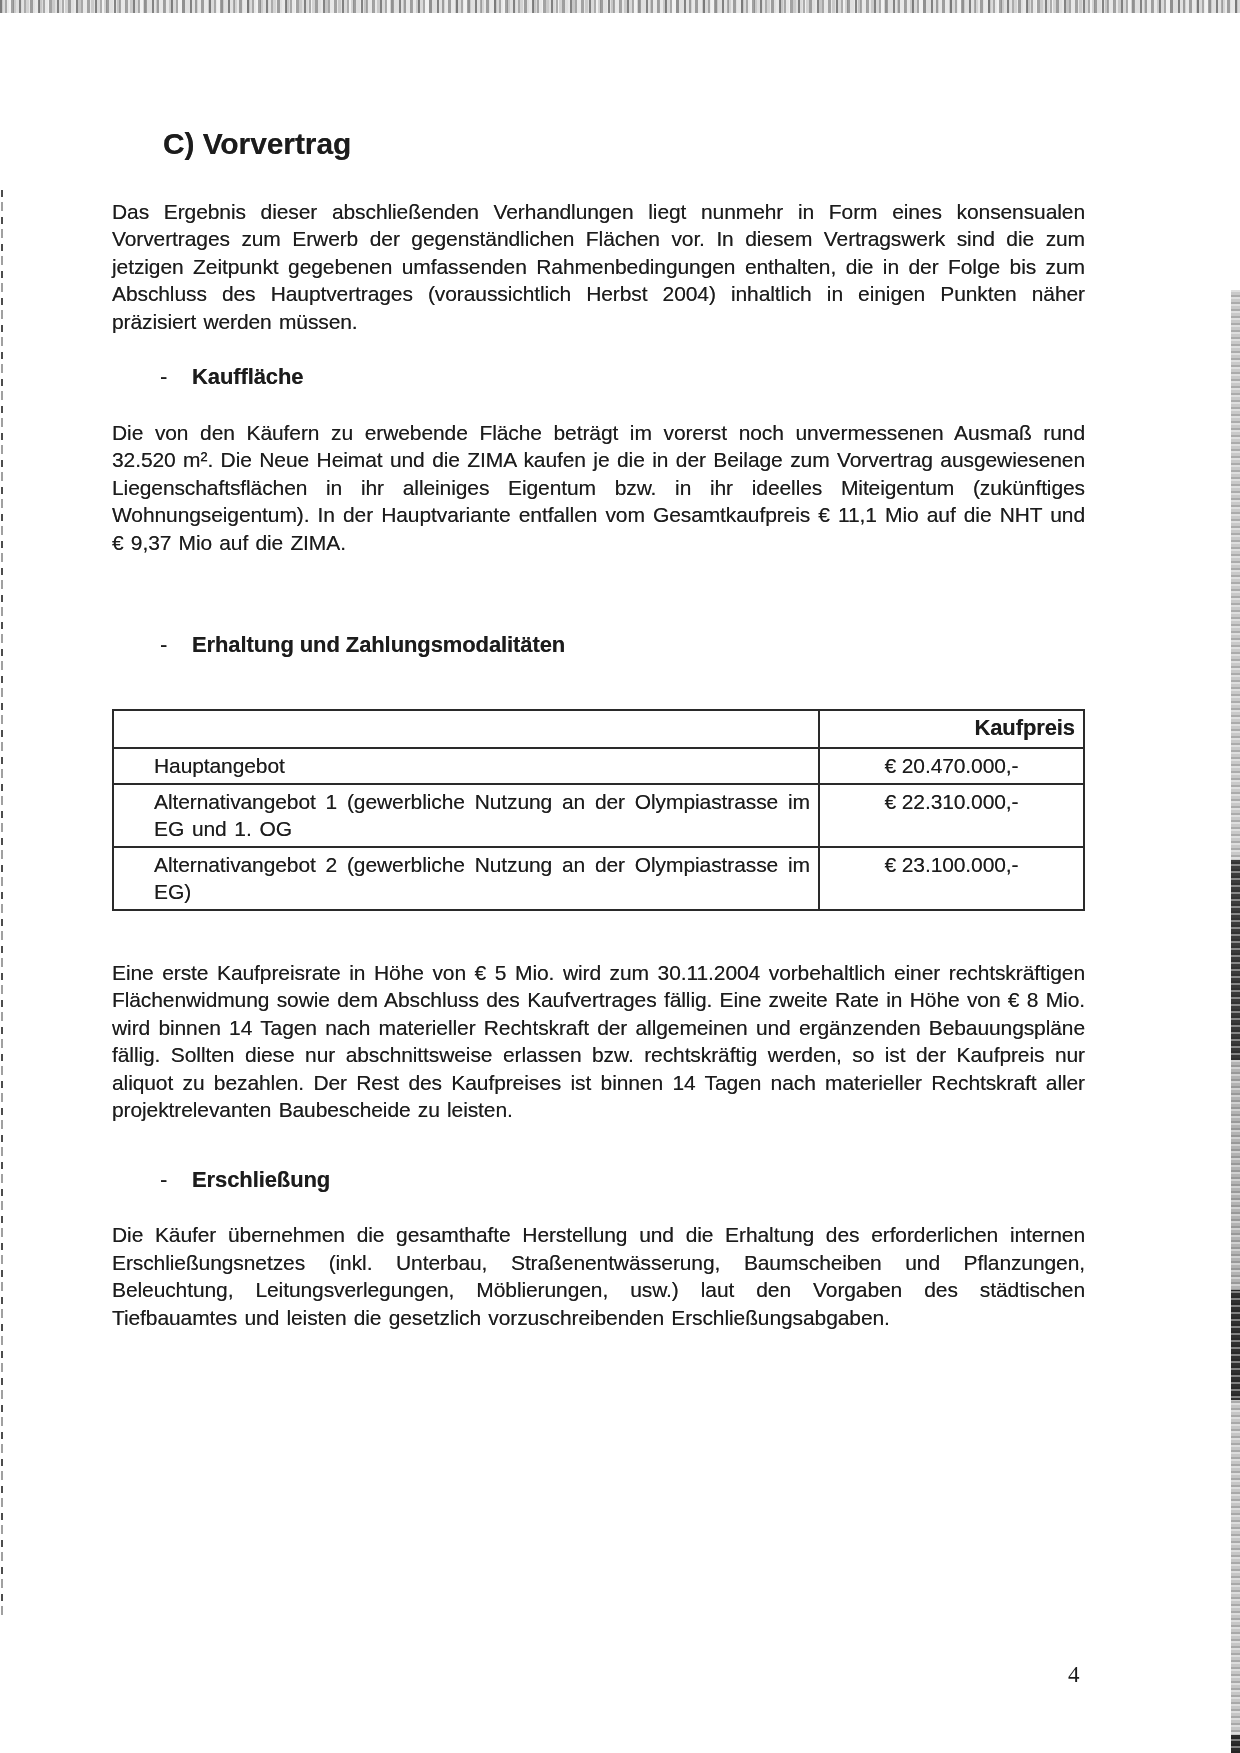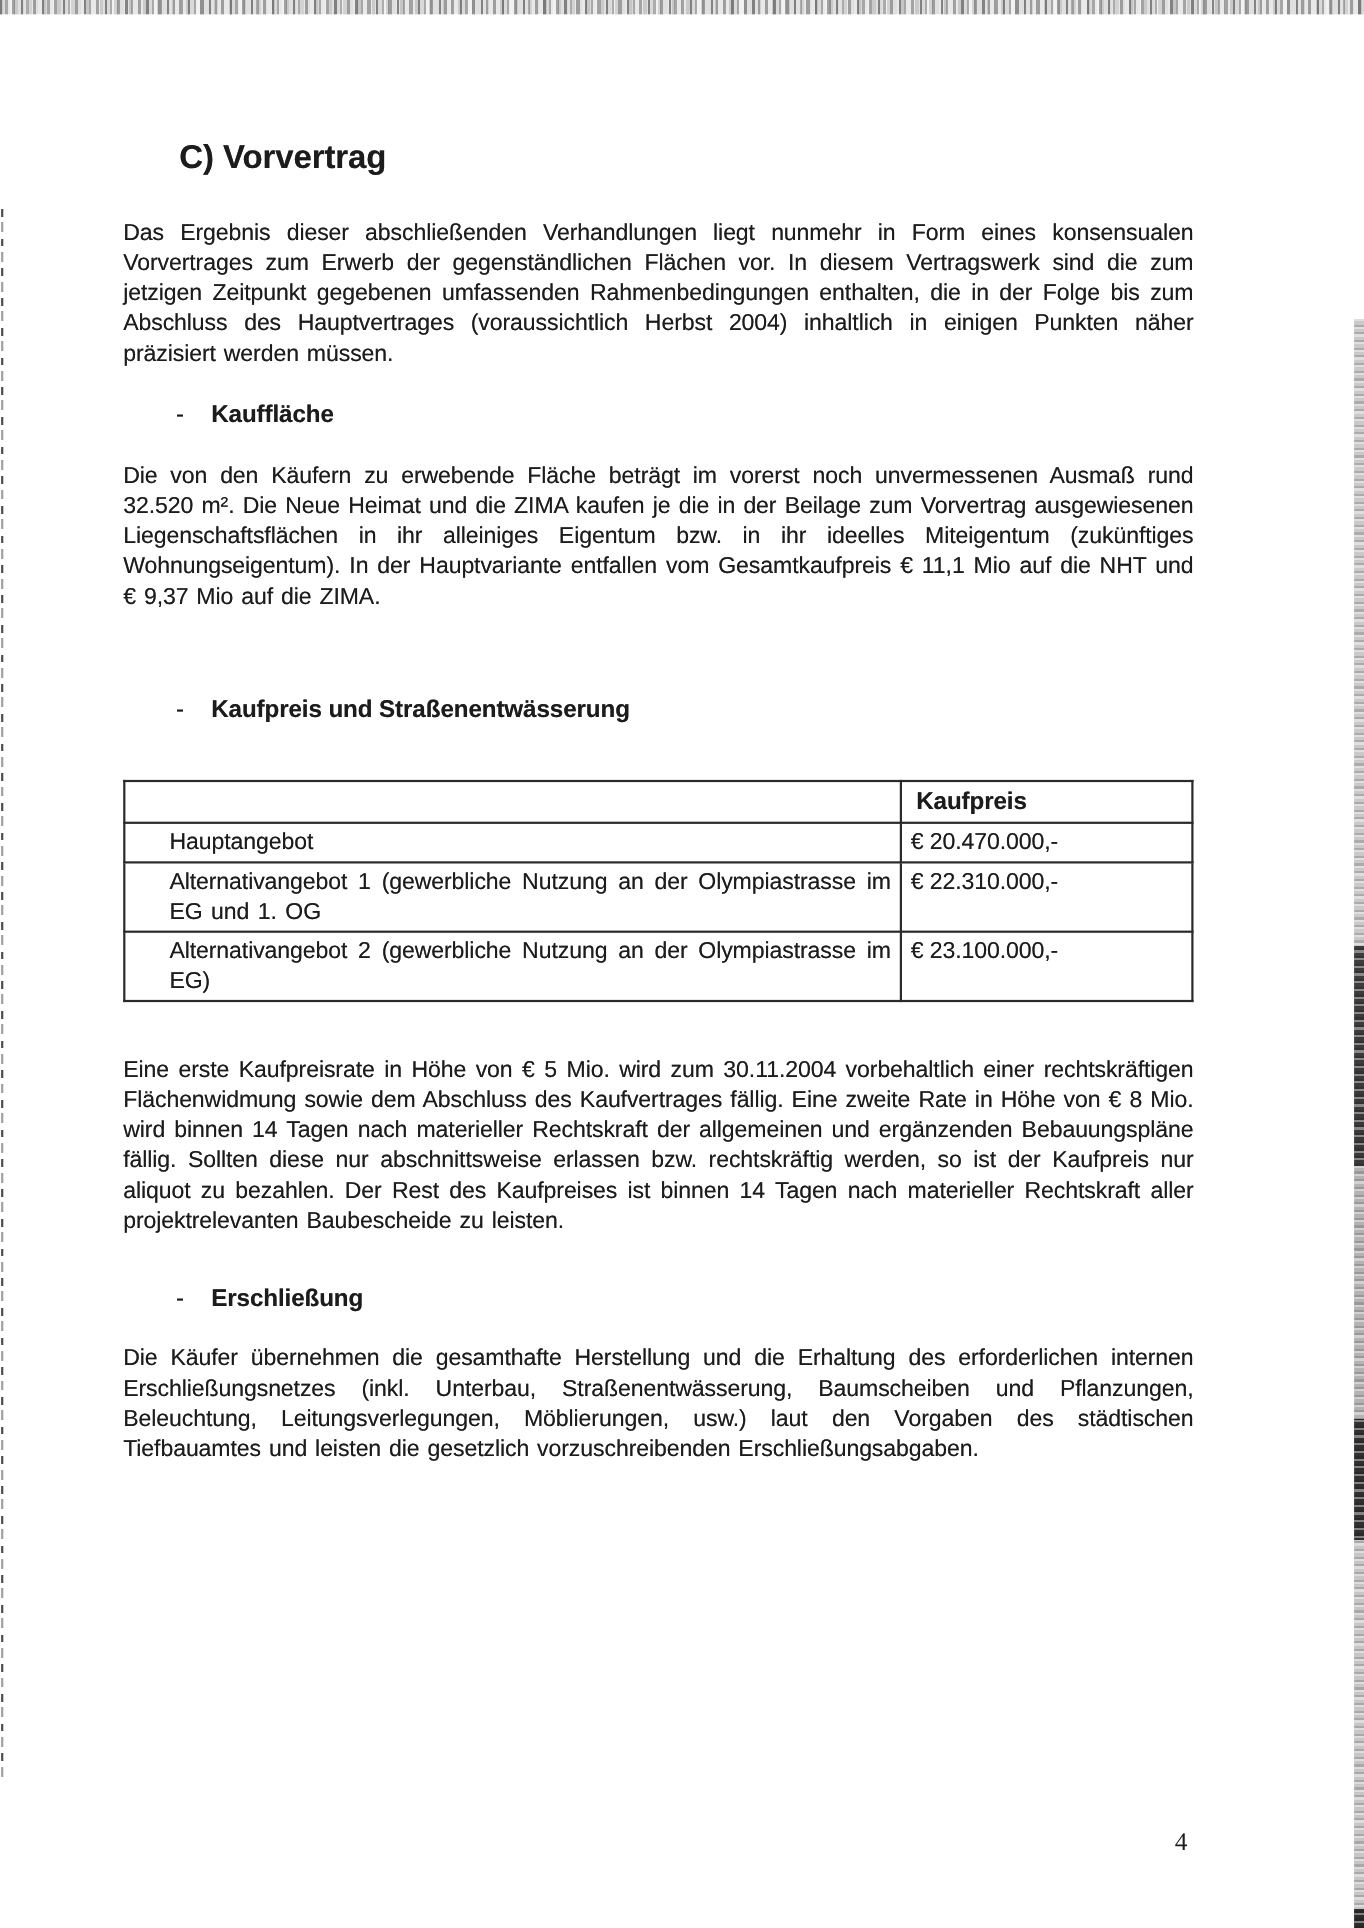--- a/index.html
+++ b/index.html
@@ -86,22 +86,22 @@
     margin: 0 0 48px 0;
   }
   table.price-table td, table.price-table th {
     border: 2px solid #2a2a2a;
     font-size: 21px;
     line-height: 27px;
     padding: 3px 8px 4px 8px;
     vertical-align: top;
   }
   table.price-table .col-offer { width: 72.7%; text-align: left; text-align: justify; word-spacing: 2px; padding-left: 40px; }
-  table.price-table .col-price { width: 27.3%; }
-  table.price-table th.col-price { text-align: left; padding-left: 13px; font-size: 22px; }
+  table.price-table .col-price { width: 27.3%; text-align: center; }
+  table.price-table th.col-price { text-align: right; padding-left: 13px; font-size: 22px; }
   table.price-table .header-row td, table.price-table .header-row th { height: 29px; }
 
   .para-raten       { margin-bottom: 42px !important; }
   .bullet-heading.erschliessung { margin-bottom: 28px; }
 
   .page-number {
     position: absolute;
     left: 1068px; top: 1662px;
     font-family: "Liberation Serif", "DejaVu Serif", serif;
     font-size: 23px;
@@ -126,21 +126,21 @@
 
     <div class="bullet-heading">
       <span class="dash">-</span>
       <span>Kauffläche</span>
     </div>
 
     <p class="para-kaufflaeche">Die von den Käufern zu erwebende Fläche beträgt im vorerst noch unvermessenen Ausmaß rund 32.520 m². Die Neue Heimat und die ZIMA kaufen je die in der Beilage zum Vorvertrag ausgewiesenen Liegenschaftsflächen in ihr alleiniges Eigentum bzw. in ihr ideelles Miteigentum (zukünftiges Wohnungseigentum). In der Hauptvariante entfallen vom Gesamtkaufpreis € 11,1 Mio auf die NHT und € 9,37 Mio auf die ZIMA.</p>
 
     <div class="bullet-heading kaufpreis">
       <span class="dash">-</span>
-      <span>Kaufpreis und Straßenentwässerung</span>
+      <span>Erhaltung und Zahlungsmodalitäten</span>
     </div>
 
     <table class="price-table">
       <tbody>
         <tr class="header-row">
           <td class="col-offer"></td>
           <th class="col-price">Kaufpreis</th>
         </tr>
         <tr>
           <td class="col-offer">Hauptangebot</td>

